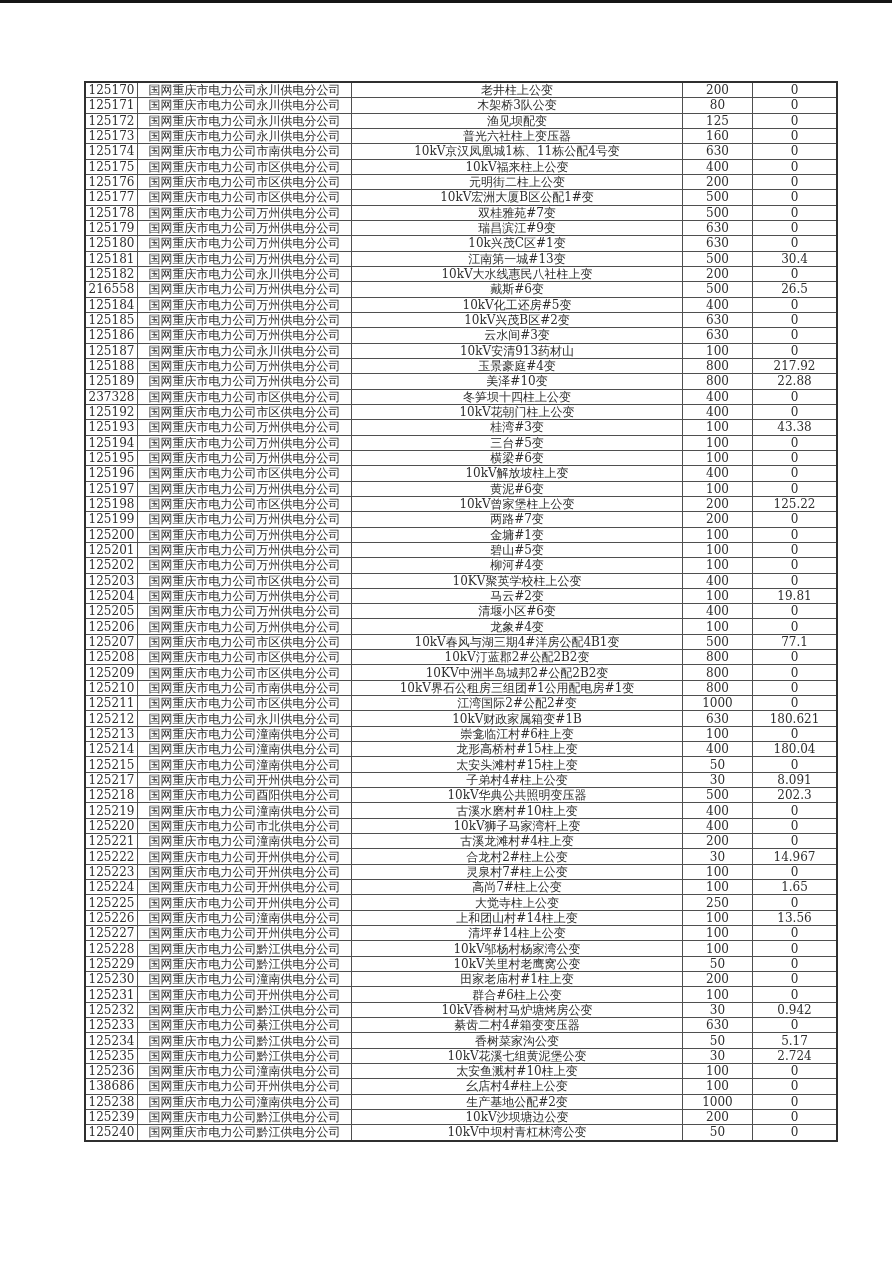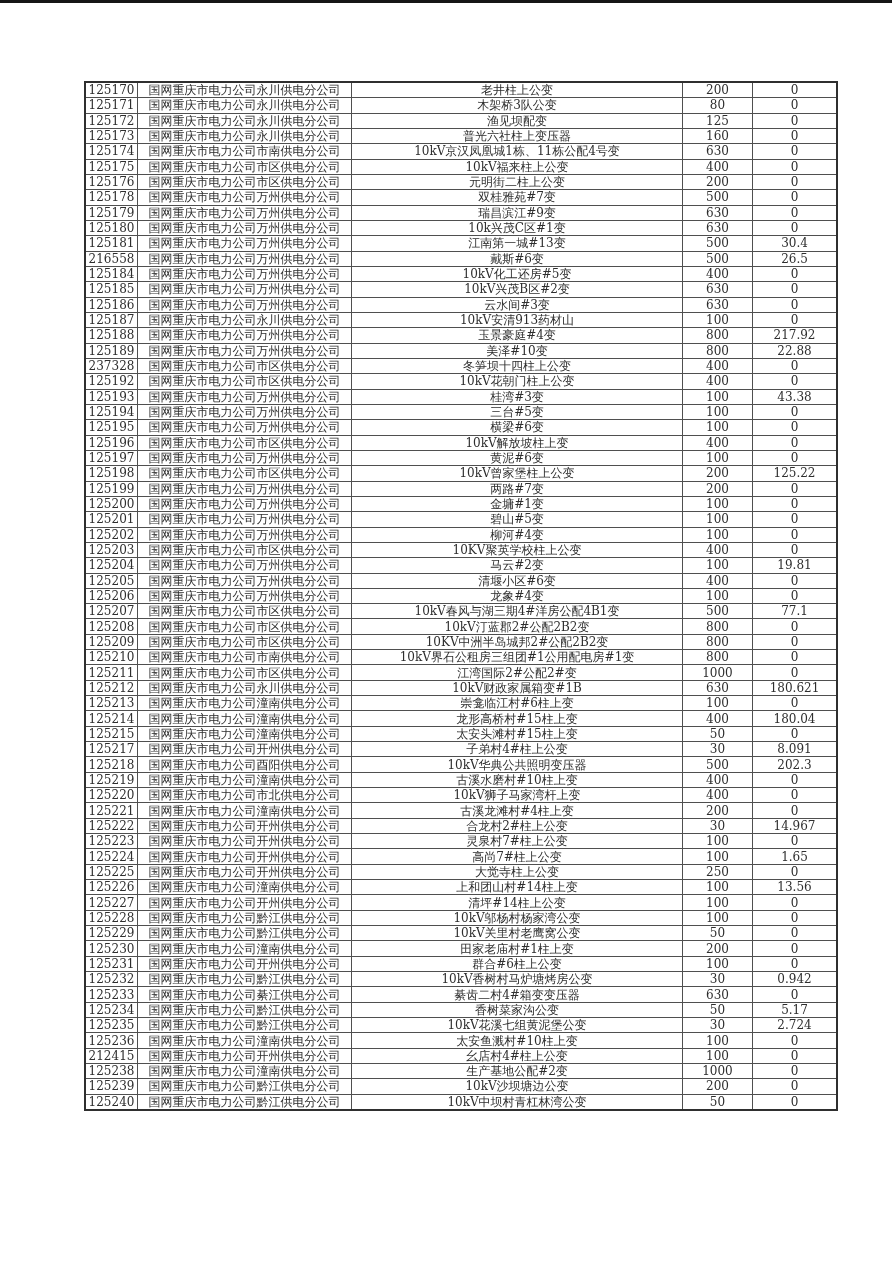--- a/index.html
+++ b/index.html
@@ -100,20 +100,27 @@
         <td class="c4">0</td>
       </tr>
       <tr>
         <td class="c0">125176</td>
         <td class="c1">国网重庆市电力公司市区供电分公司</td>
         <td class="c2">元明街二柱上公变</td>
         <td class="c3">200</td>
         <td class="c4">0</td>
       </tr>
       <tr>
+        <td class="c0">125177</td>
+        <td class="c1">国网重庆市电力公司市区供电分公司</td>
+        <td class="c2">10kV宏洲大厦B区公配1#变</td>
+        <td class="c3">500</td>
+        <td class="c4">0</td>
+      </tr>
+      <tr>
         <td class="c0">125178</td>
         <td class="c1">国网重庆市电力公司万州供电分公司</td>
         <td class="c2">双桂雅苑#7变</td>
         <td class="c3">500</td>
         <td class="c4">0</td>
       </tr>
       <tr>
         <td class="c0">125179</td>
         <td class="c1">国网重庆市电力公司万州供电分公司</td>
         <td class="c2">瑞昌滨江#9变</td>
@@ -126,20 +133,27 @@
         <td class="c2">10k兴茂C区#1变</td>
         <td class="c3">630</td>
         <td class="c4">0</td>
       </tr>
       <tr>
         <td class="c0">125181</td>
         <td class="c1">国网重庆市电力公司万州供电分公司</td>
         <td class="c2">江南第一城#13变</td>
         <td class="c3">500</td>
         <td class="c4">30.4</td>
+      </tr>
+      <tr>
+        <td class="c0">125182</td>
+        <td class="c1">国网重庆市电力公司永川供电分公司</td>
+        <td class="c2">10kV大水线惠民八社柱上变</td>
+        <td class="c3">200</td>
+        <td class="c4">0</td>
       </tr>
       <tr>
         <td class="c0">216558</td>
         <td class="c1">国网重庆市电力公司万州供电分公司</td>
         <td class="c2">戴斯#6变</td>
         <td class="c3">500</td>
         <td class="c4">26.5</td>
       </tr>
       <tr>
         <td class="c0">125184</td>
@@ -492,21 +506,21 @@
         <td class="c4">2.724</td>
       </tr>
       <tr>
         <td class="c0">125236</td>
         <td class="c1">国网重庆市电力公司潼南供电分公司</td>
         <td class="c2">太安鱼溅村#10柱上变</td>
         <td class="c3">100</td>
         <td class="c4">0</td>
       </tr>
       <tr>
-        <td class="c0">212415</td>
+        <td class="c0">138686</td>
         <td class="c1">国网重庆市电力公司开州供电分公司</td>
         <td class="c2">幺店村4#柱上公变</td>
         <td class="c3">100</td>
         <td class="c4">0</td>
       </tr>
       <tr>
         <td class="c0">125238</td>
         <td class="c1">国网重庆市电力公司潼南供电分公司</td>
         <td class="c2">生产基地公配#2变</td>
         <td class="c3">1000</td>

